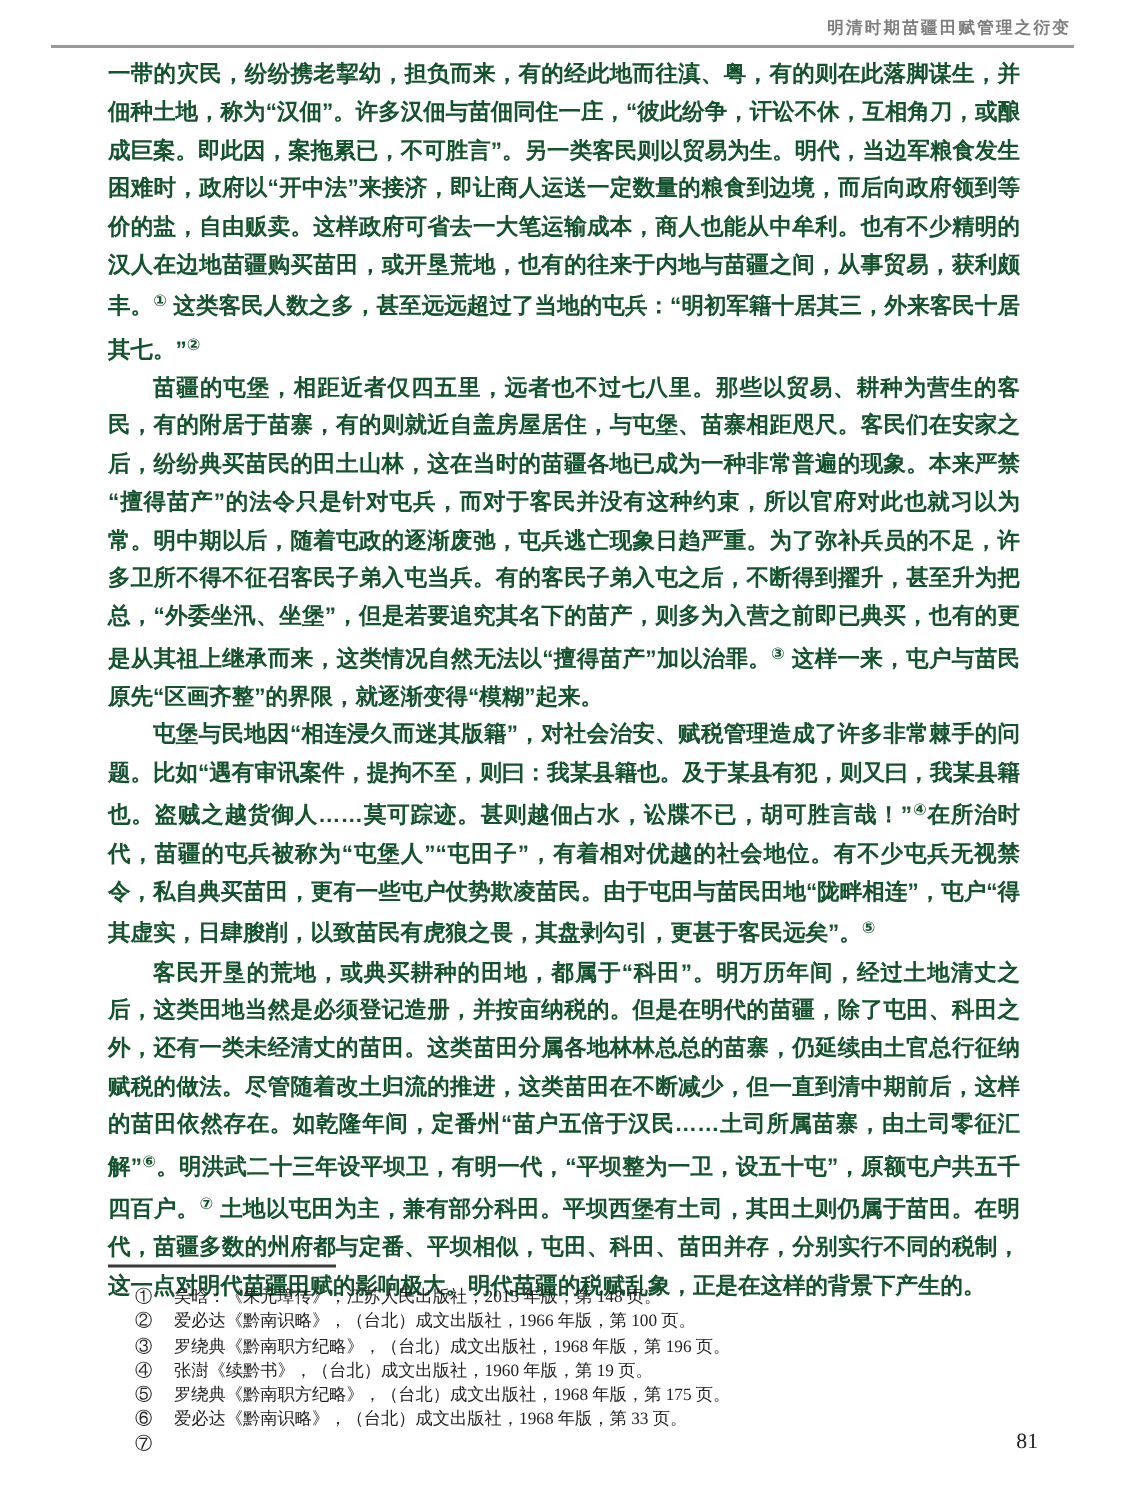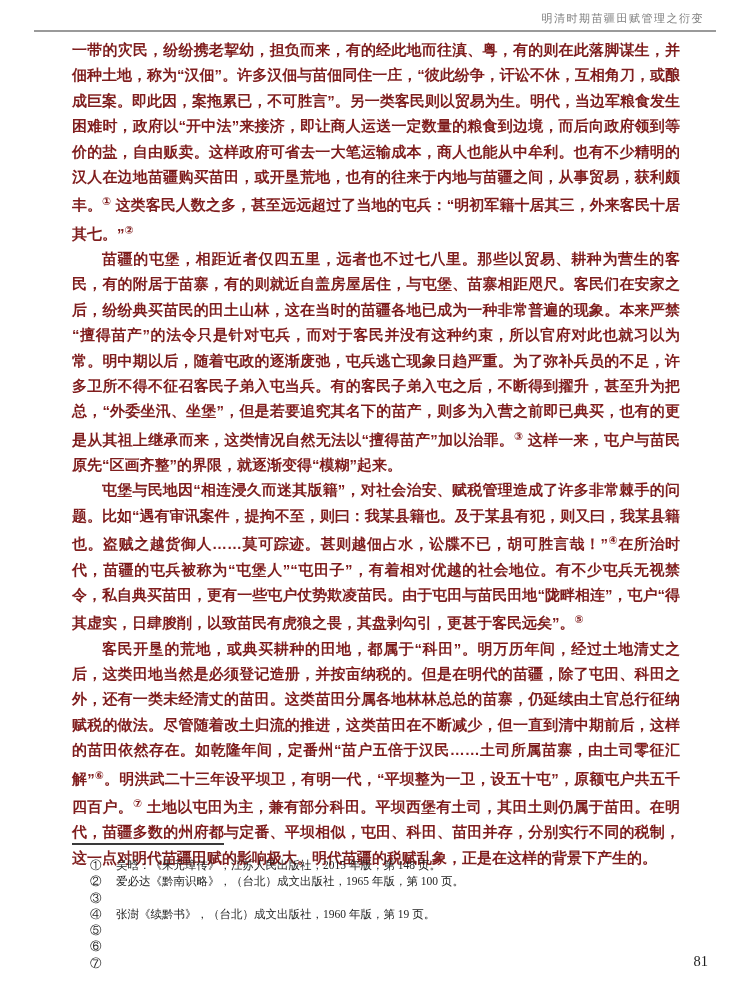--- a/index.html
+++ b/index.html
@@ -8,42 +8,42 @@
     position: relative;
     width: 750px;
     height: 1000px;
     background: #ffffff;
     overflow: hidden;
     font-family: "Liberation Sans", "DejaVu Sans", sans-serif;
   }
   .running-head {
     position: absolute;
     top: 11px;
-    right: 46px;
+    right: 36px;
     font-size: 11px;
     color: #7d7d7d;
     letter-spacing: 1.5px;
-    font-weight: 400;
+    font-weight: 700;
   }
   .head-rule {
     position: absolute;
     top: 30px;
     left: 34px;
     right: 34px;
     height: 2px;
     background: #9a9a9a;
   }
   .body-text {
     position: absolute;
     top: 37px;
     left: 72px;
     width: 608px;
     font-size: 15px;
     line-height: 25.4px;
-    color: #7f1d1d;
+    color: #14532d;
     font-weight: 600;
     text-align: justify;
   }
   .body-text p {
     margin: 0;
     text-indent: 2em;
   }
   .body-text p.no-indent { text-indent: 0; }
   .fnref {
     font-size: 0.72em;
@@ -67,21 +67,21 @@
     font-size: 11.5px;
     line-height: 16.3px;
     color: #232323;
   }
   .footnote-row { display: flex; }
   .fn-marker { width: 14px; flex: 0 0 14px; }
   .fn-text { padding-left: 12px; }
   .page-number {
     position: absolute;
     top: 953px;
-    right: 42px;
+    right: 58px;
     font-family: "Liberation Serif", "DejaVu Serif", serif;
     font-size: 14.5px;
     color: #1d1d1d;
   }
 </style>
 </head>
 <body>
 
 <div class="page">
   <div class="running-head">明清时期苗疆田赋管理之衍变</div>
@@ -95,34 +95,37 @@
     </div>
 
   <div class="footnote-rule"></div>
   <div class="footnotes" id="footnotes">
       <div class="footnote-row">
         <span class="fn-marker">①</span>
         <span class="fn-text">吴晗：《朱元璋传》，江苏人民出版社，2015 年版，第 148 页。</span>
       </div>
       <div class="footnote-row">
         <span class="fn-marker">②</span>
-        <span class="fn-text">爱必达《黔南识略》，（台北）成文出版社，1965 年版，第 100 页。</span>
+        <span class="fn-text">爱必达《黔南识略》，（台北）成文出版社，1966 年版，第 100 页。</span>
       </div>
       <div class="footnote-row">
         <span class="fn-marker">③</span>
+        <span class="fn-text">罗绕典《黔南职方纪略》，（台北）成文出版社，1968 年版，第 196 页。</span>
       </div>
       <div class="footnote-row">
         <span class="fn-marker">④</span>
         <span class="fn-text">张澍《续黔书》，（台北）成文出版社，1960 年版，第 19 页。</span>
       </div>
       <div class="footnote-row">
         <span class="fn-marker">⑤</span>
+        <span class="fn-text">罗绕典《黔南职方纪略》，（台北）成文出版社，1968 年版，第 175 页。</span>
       </div>
       <div class="footnote-row">
         <span class="fn-marker">⑥</span>
+        <span class="fn-text">爱必达《黔南识略》，（台北）成文出版社，1968 年版，第 33 页。</span>
       </div>
       <div class="footnote-row">
         <span class="fn-marker">⑦</span>
       </div>
     </div>
 
   <div class="page-number">81</div>
 </div>
 
 </body></html>

